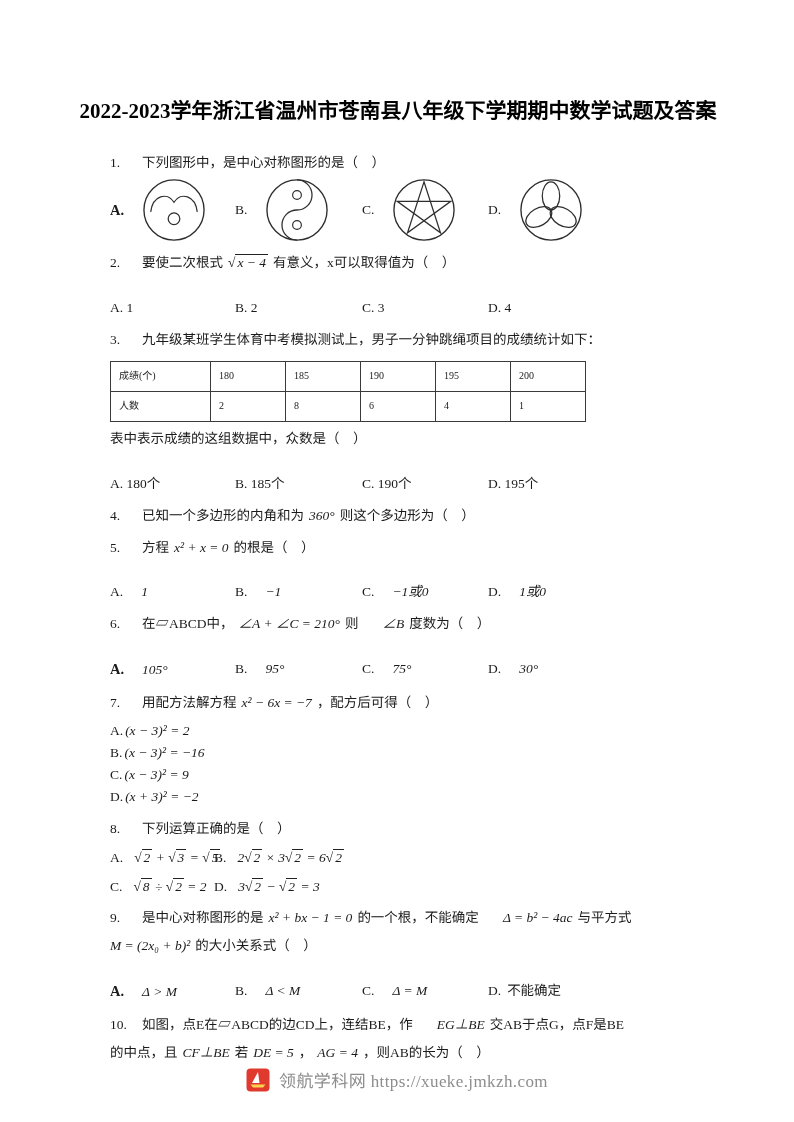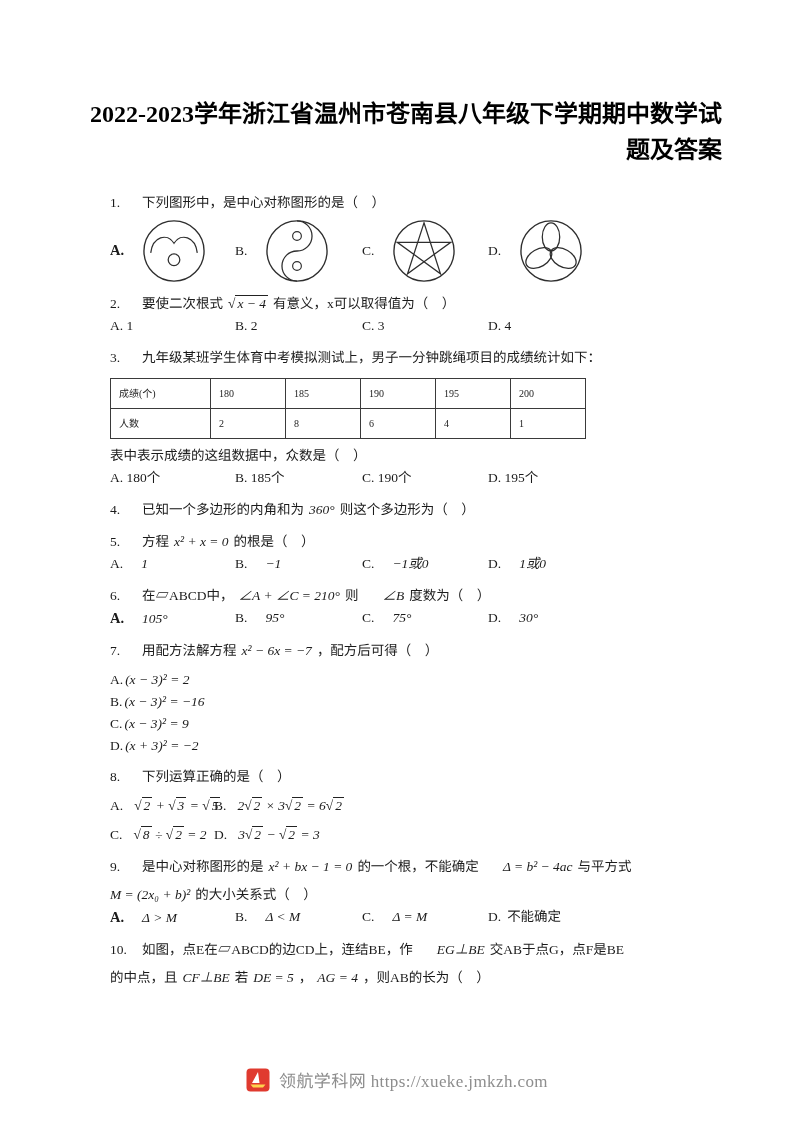--- a/index.html
+++ b/index.html
@@ -4,33 +4,33 @@
 <style>
   * { margin:0; padding:0; box-sizing:border-box; }
   html,body { background:#ffffff; }
   .page {
     position:relative; width:794px; height:1122px; margin:0 auto;
     background:#ffffff; overflow:hidden;
     font-family:"Liberation Serif", serif; color:#1b1b1b;
   }
   .title {
     padding:96px 72px 0 74px;
-    font-size:24px; font-weight:700; line-height:1.5;
-    text-align:right; color:#000;
+    font-size:21px; font-weight:700; line-height:1.5;
+    text-align:center; color:#000;
   }
   .content { padding:14px 96px 0 110px; font-size:13.5px; line-height:1.62; }
   .q { margin-top:10px; }
   .line { margin-top:6px; }
   .q-num { display:inline-block; min-width:32px; }
   .math { font-style:italic; margin:0 5px; white-space:nowrap; }
   .gap-l { margin-left:24px; }
   .sq { white-space:nowrap; font-style:italic; }
   .sq-sign { font-style:normal; }
   .sq-rad { border-top:1.2px solid #222; padding:0 2px; }
-  .opts4 { display:grid; grid-template-columns:125px 127px 126px 1fr; margin-top:0; }
+  .opts4 { display:grid; grid-template-columns:125px 127px 126px 1fr; margin-top:23px; }
   .opts2 { display:grid; grid-template-columns:104px 1fr; margin-top:7px; }
   .opt { white-space:nowrap; }
   .opt-label { margin-right:6px; }
   .bl { font-weight:700; font-size:14.5px; }
   .mval { font-style:italic; margin-left:12px; white-space:nowrap; }
   .q7-opts { display:flex; margin-top:7px;flex-direction:column; }
   .q7-opts .opt { margin-right:5px; }
   .q7-opts .opt-label { margin-right:1px; }
   .q7-opts .mval { margin-left:1px; }
   .fig-row { display:grid; grid-template-columns:125px 127px 126px 1fr; align-items:center; margin-top:5px; }

